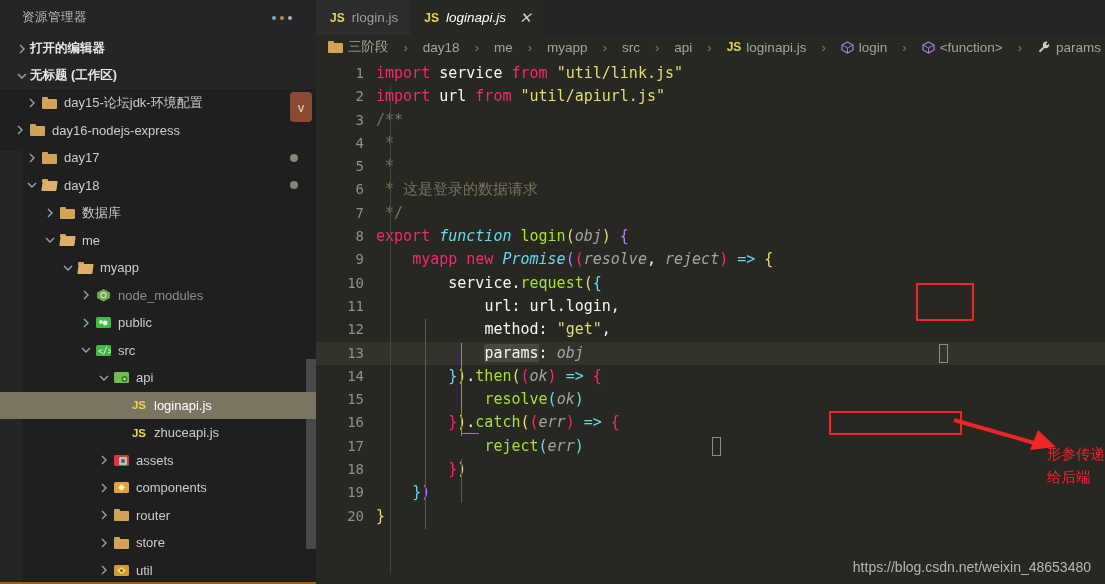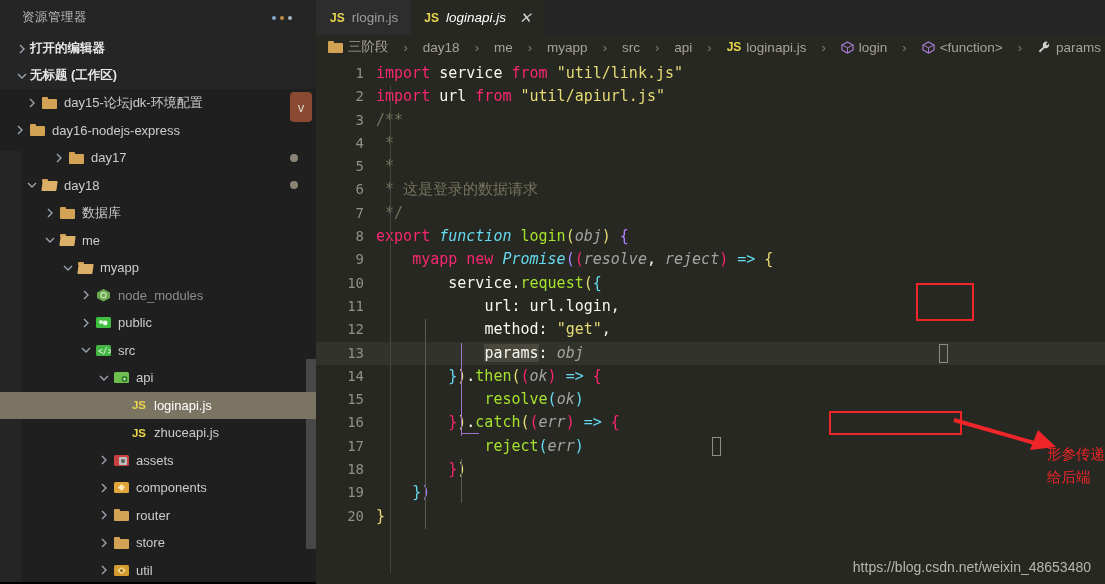--- a/index.html
+++ b/index.html
@@ -7,21 +7,21 @@
     width: 1105px; height: 584px;
     background: #252526;
     font-family: "Liberation Sans", sans-serif;
     overflow: hidden;
   }
   #app { position: relative; width: 1105px; height: 584px; display: flex; }
 
   
   .sidebar {
     width: 316px; height: 584px;
-    background: #000000;
+    background: #a16207;
     position: relative;
     flex: 0 0 316px;
     overflow: hidden;
   }
   .sb-header {
     height: 35px; display: flex; align-items: center;
     padding: 0 12px 0 22px;
     background: #252526;
   }
   .sb-title {
@@ -213,21 +213,21 @@
           <span class="tw">
             <svg width="10" height="10" viewBox="0 0 10 10">
               <path d="M3 1 L7 5 L3 9" fill="none" stroke="#9aa4b0" stroke-width="1.4"></path>
             </svg>
           </span>
           <span class="ico">
             <span class="fold"></span>
           </span>
           <span class="lbl">day16-nodejs-express</span>
         </div>
-        <div class="row" style="padding-left: 24px; margin-left: 27px;">
+        <div class="row" style="padding-left: 24px;">
           <span class="tw">
             <svg width="10" height="10" viewBox="0 0 10 10">
               <path d="M3 1 L7 5 L3 9" fill="none" stroke="#9aa4b0" stroke-width="1.4"></path>
             </svg>
           </span>
           <span class="ico">
             <span class="fold"></span>
           </span>
           <span class="lbl">day17</span>
           <span class="dot-badge"></span>

